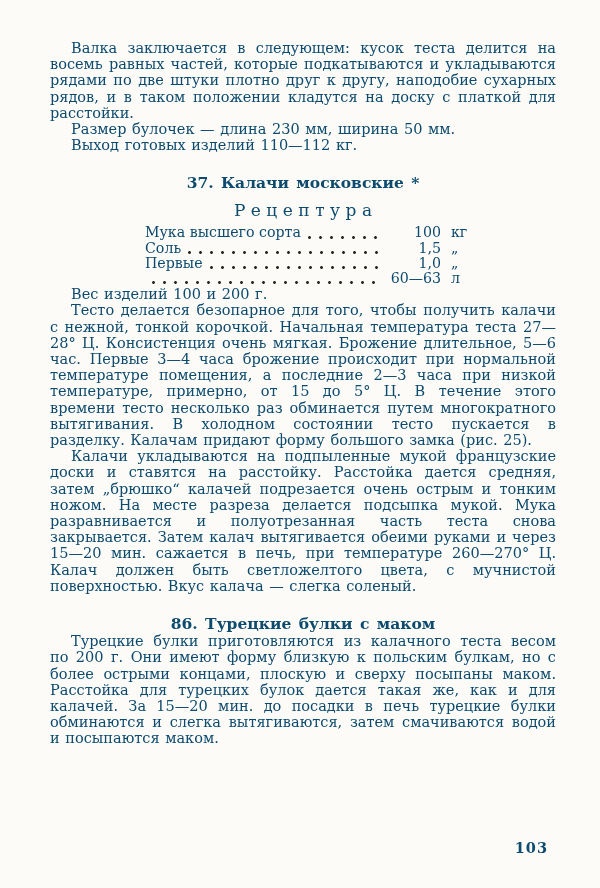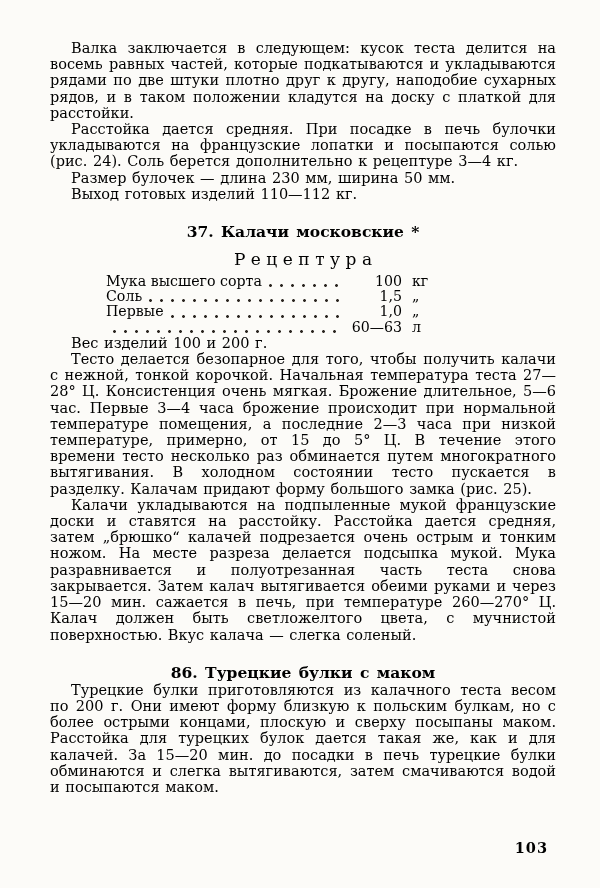--- a/index.html
+++ b/index.html
@@ -6,21 +6,21 @@
     margin: 0;
     padding: 0;
     background: #e8e6e1;
   }
   .sheet {
     position: relative;
     width: 600px;
     height: 888px;
     margin: 0 auto;
     background: #fcfbf8;
-    color: #000000;
+    color: #0c4a6e;
     font-family: "DejaVu Serif", "Liberation Serif", serif;
     overflow: hidden;
   }
   .textcol {
     position: absolute;
     left: 50px;
     top: 40px;
     width: 506px;
   }
   p.body {
@@ -41,21 +41,21 @@
   }
   .recipe-title {
     margin: 10px 0 0 0;
     font-size: 17px;
     line-height: 16px;
     text-align: center;
     letter-spacing: 5.5px;
     text-indent: 5.5px;
   }
   .recipe {
-    margin: 7px 0 0 56px;
+    margin: 7px 0 0 95px;
     width: 332px;
   }
   .recipe-row {
     display: flex;
     align-items: baseline;
     font-size: 14.2px;
     line-height: 15.2px;
     white-space: nowrap;
   }
   .r-name { flex: none; }
@@ -90,21 +90,20 @@
     letter-spacing: 1px;
   }
 </style>
 </head>
 <body>
 
 <div class="sheet">
   <div class="textcol">
 
     <p class="body">Валка заключается в следующем: кусок теста делится на восемь равных частей, которые подкатываются и укладываются рядами по две штуки плотно друг к другу, наподобие сухарных рядов, и в таком положении кладутся на доску с платкой для расстойки.</p>
-    <p class="body">Расстойка дается средняя. При посадке в печь булочки укладываются на французские лопатки и посыпаются солью (рис. 24). Соль берется дополнительно к рецептуре 3—4 кг.</p>
     <p class="body">Размер булочек — длина 230 мм, ширина 50 мм.</p>
     <p class="body">Выход готовых изделий 110—112 кг.</p>
 
     <div class="sec-title">37. Калачи московские *</div>
     <div class="recipe-title">Рецептура</div>
 
     <div class="recipe">
       <div class="recipe-row">
         <span class="r-name">Мука высшего сорта</span>
         <span class="r-dots"></span>

